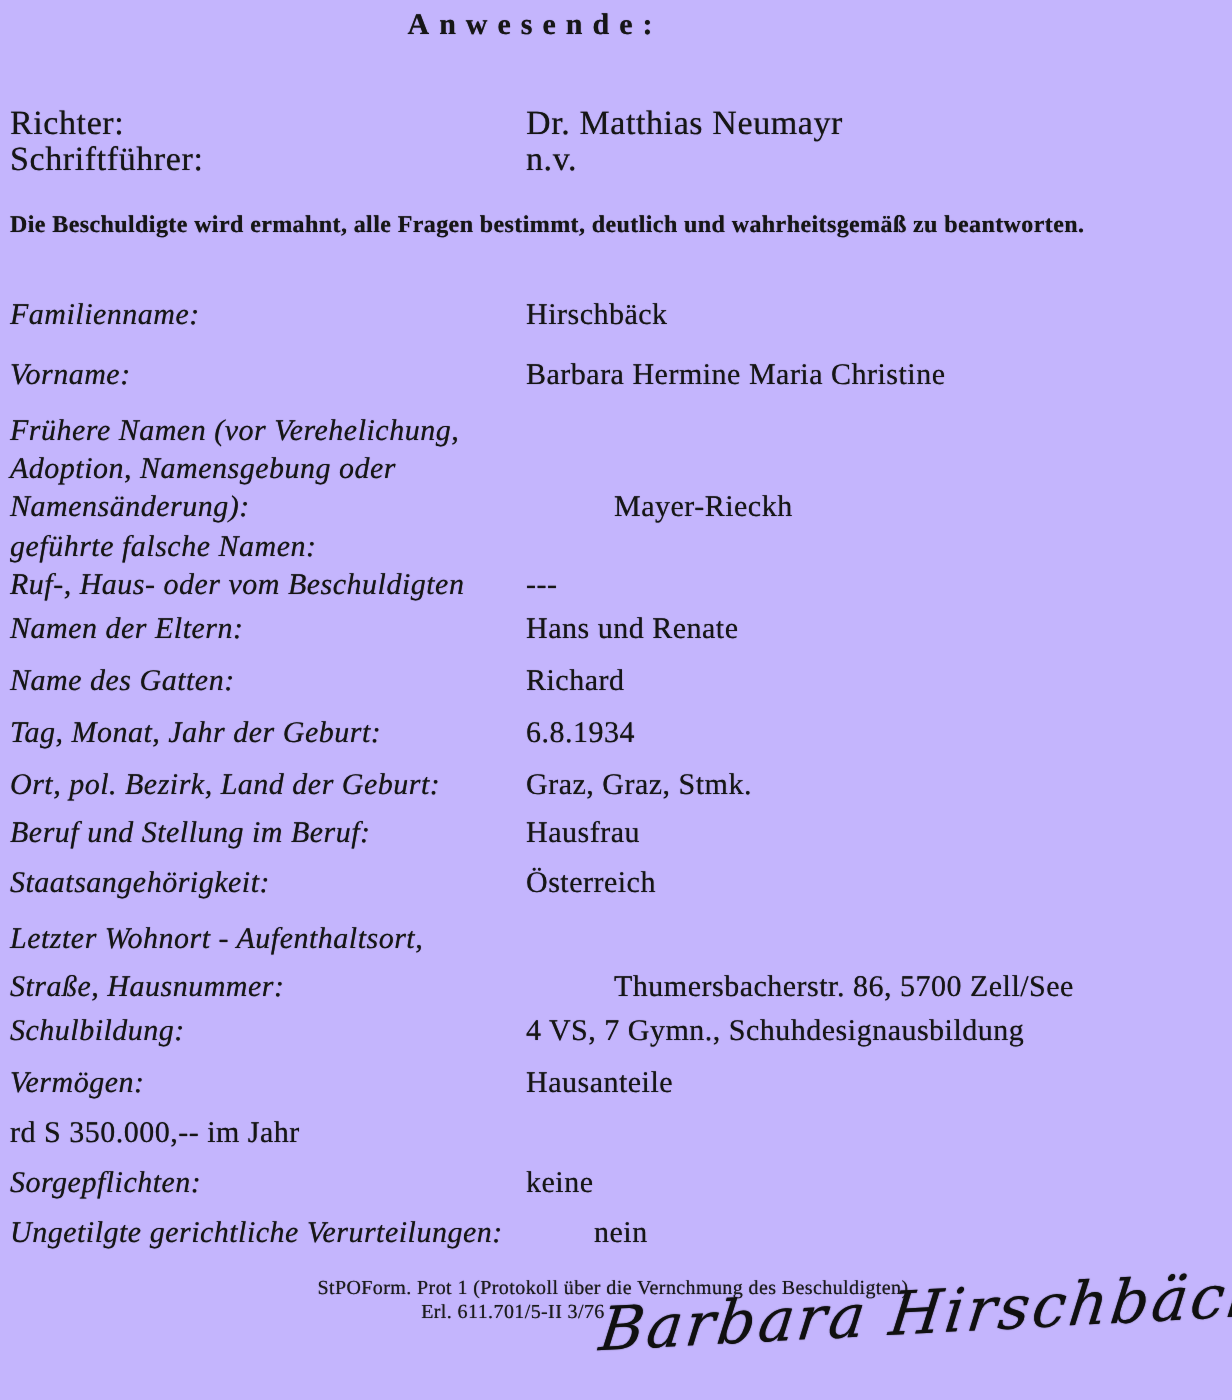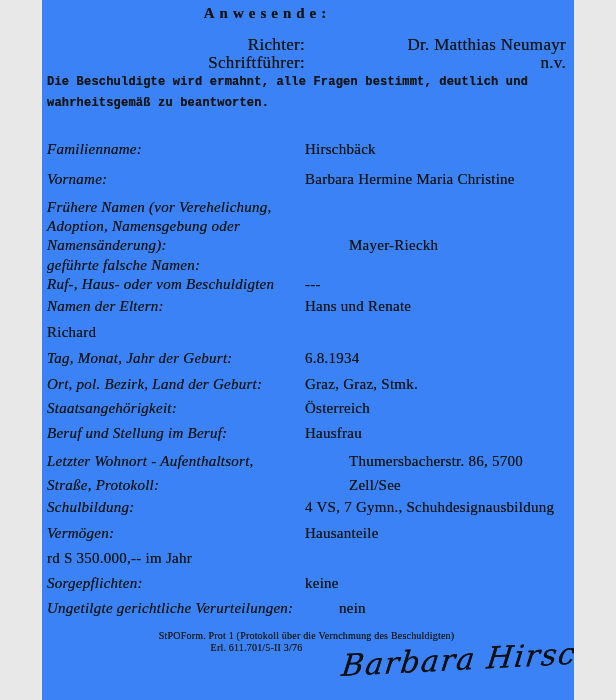--- a/index.html
+++ b/index.html
@@ -1,52 +1,52 @@
 <!DOCTYPE html>
 <html><head>
 <meta charset="utf-8">
 <style>
   html, body { margin: 0; padding: 0; background: #e8e8e8; }
   * { box-sizing: border-box; }
 
   .page {
     position: relative;
-    width: 532px;
+    width: 616px;
     height: 700px;
     margin: 0 auto;
-    background: #3b82f6;
+    background: #c4b5fd;
     color: #161616;
     font-family: "Liberation Serif", "DejaVu Serif", serif;
     padding: 4px 8px 0 5px;
     overflow: hidden;
     text-shadow: 0 0 0.45px rgba(25,25,25,0.8);
   }
 
   
   .heading {
     text-align: center;
     padding-right: 78px;
     font-size: 15px;
     font-weight: bold;
     letter-spacing: 5px;
     line-height: 19px;
     white-space: nowrap;
   }
 
-  .attendees { margin-top: 13px; text-align: right; }
+  .attendees { margin-top: 30px; }
   .arow { display: flex; font-size: 17px; line-height: 18px; letter-spacing: 0.3px; }
   .arow .label { width: 258px; flex: 0 0 258px; }
   .arow .value { flex: 1; }
 
   .admonition {
+    margin-top: 13px;
     font-size: 12px;
     font-weight: bold;
     line-height: 21px;
     letter-spacing: 0.2px;
-    font-family: Liberation Mono, monospace;
   }
   .admonition .aline { display: block; }
 
   .details { margin-top: 26px; }
   .row {
     display: flex;
     align-items: flex-end;
     font-size: 15px;
     line-height: 19px;
     letter-spacing: 0.25px;
@@ -147,55 +147,58 @@
     </div>
 
     <div class="row mb7">
       <div class="label">
           <span class="lline">Namen der Eltern:</span>
         </div>
       <div class="value">Hans und Renate</div>
     </div>
 
     <div class="row mb7">
+      <div class="label">
+          <span class="lline">Name des Gatten:</span>
+        </div>
       <div class="value">Richard</div>
     </div>
 
     <div class="row mb7">
       <div class="label">
           <span class="lline">Tag, Monat, Jahr der Geburt:</span>
         </div>
       <div class="value">6.8.1934</div>
     </div>
 
     <div class="row mb5">
       <div class="label">
           <span class="lline">Ort, pol. Bezirk, Land der Geburt:</span>
         </div>
       <div class="value">Graz, Graz, Stmk.</div>
     </div>
 
     <div class="row mb6">
       <div class="label">
+          <span class="lline">Beruf und Stellung im Beruf:</span>
+        </div>
+      <div class="value">Hausfrau</div>
+    </div>
+
+    <div class="row mb6">
+      <div class="label">
           <span class="lline">Staatsangehörigkeit:</span>
         </div>
       <div class="value">Österreich</div>
     </div>
 
-    <div class="row mb6">
-      <div class="label">
-          <span class="lline">Beruf und Stellung im Beruf:</span>
-        </div>
-      <div class="value">Hausfrau</div>
-    </div>
-
     <div class="row loose mb1">
       <div class="label">
         <span class="lline">Letzter Wohnort - Aufenthaltsort,</span>
-        <span class="lline">Straße, Protokoll:</span>
+        <span class="lline">Straße, Hausnummer:</span>
       </div>
       <div class="value">Thumersbacherstr. 86, 5700 Zell/See</div>
     </div>
 
     <div class="row mb7">
       <div class="label">
           <span class="lline">Schulbildung:</span>
         </div>
       <div class="value">4 VS, 7 Gymn., Schuhdesignausbildung</div>
     </div>

